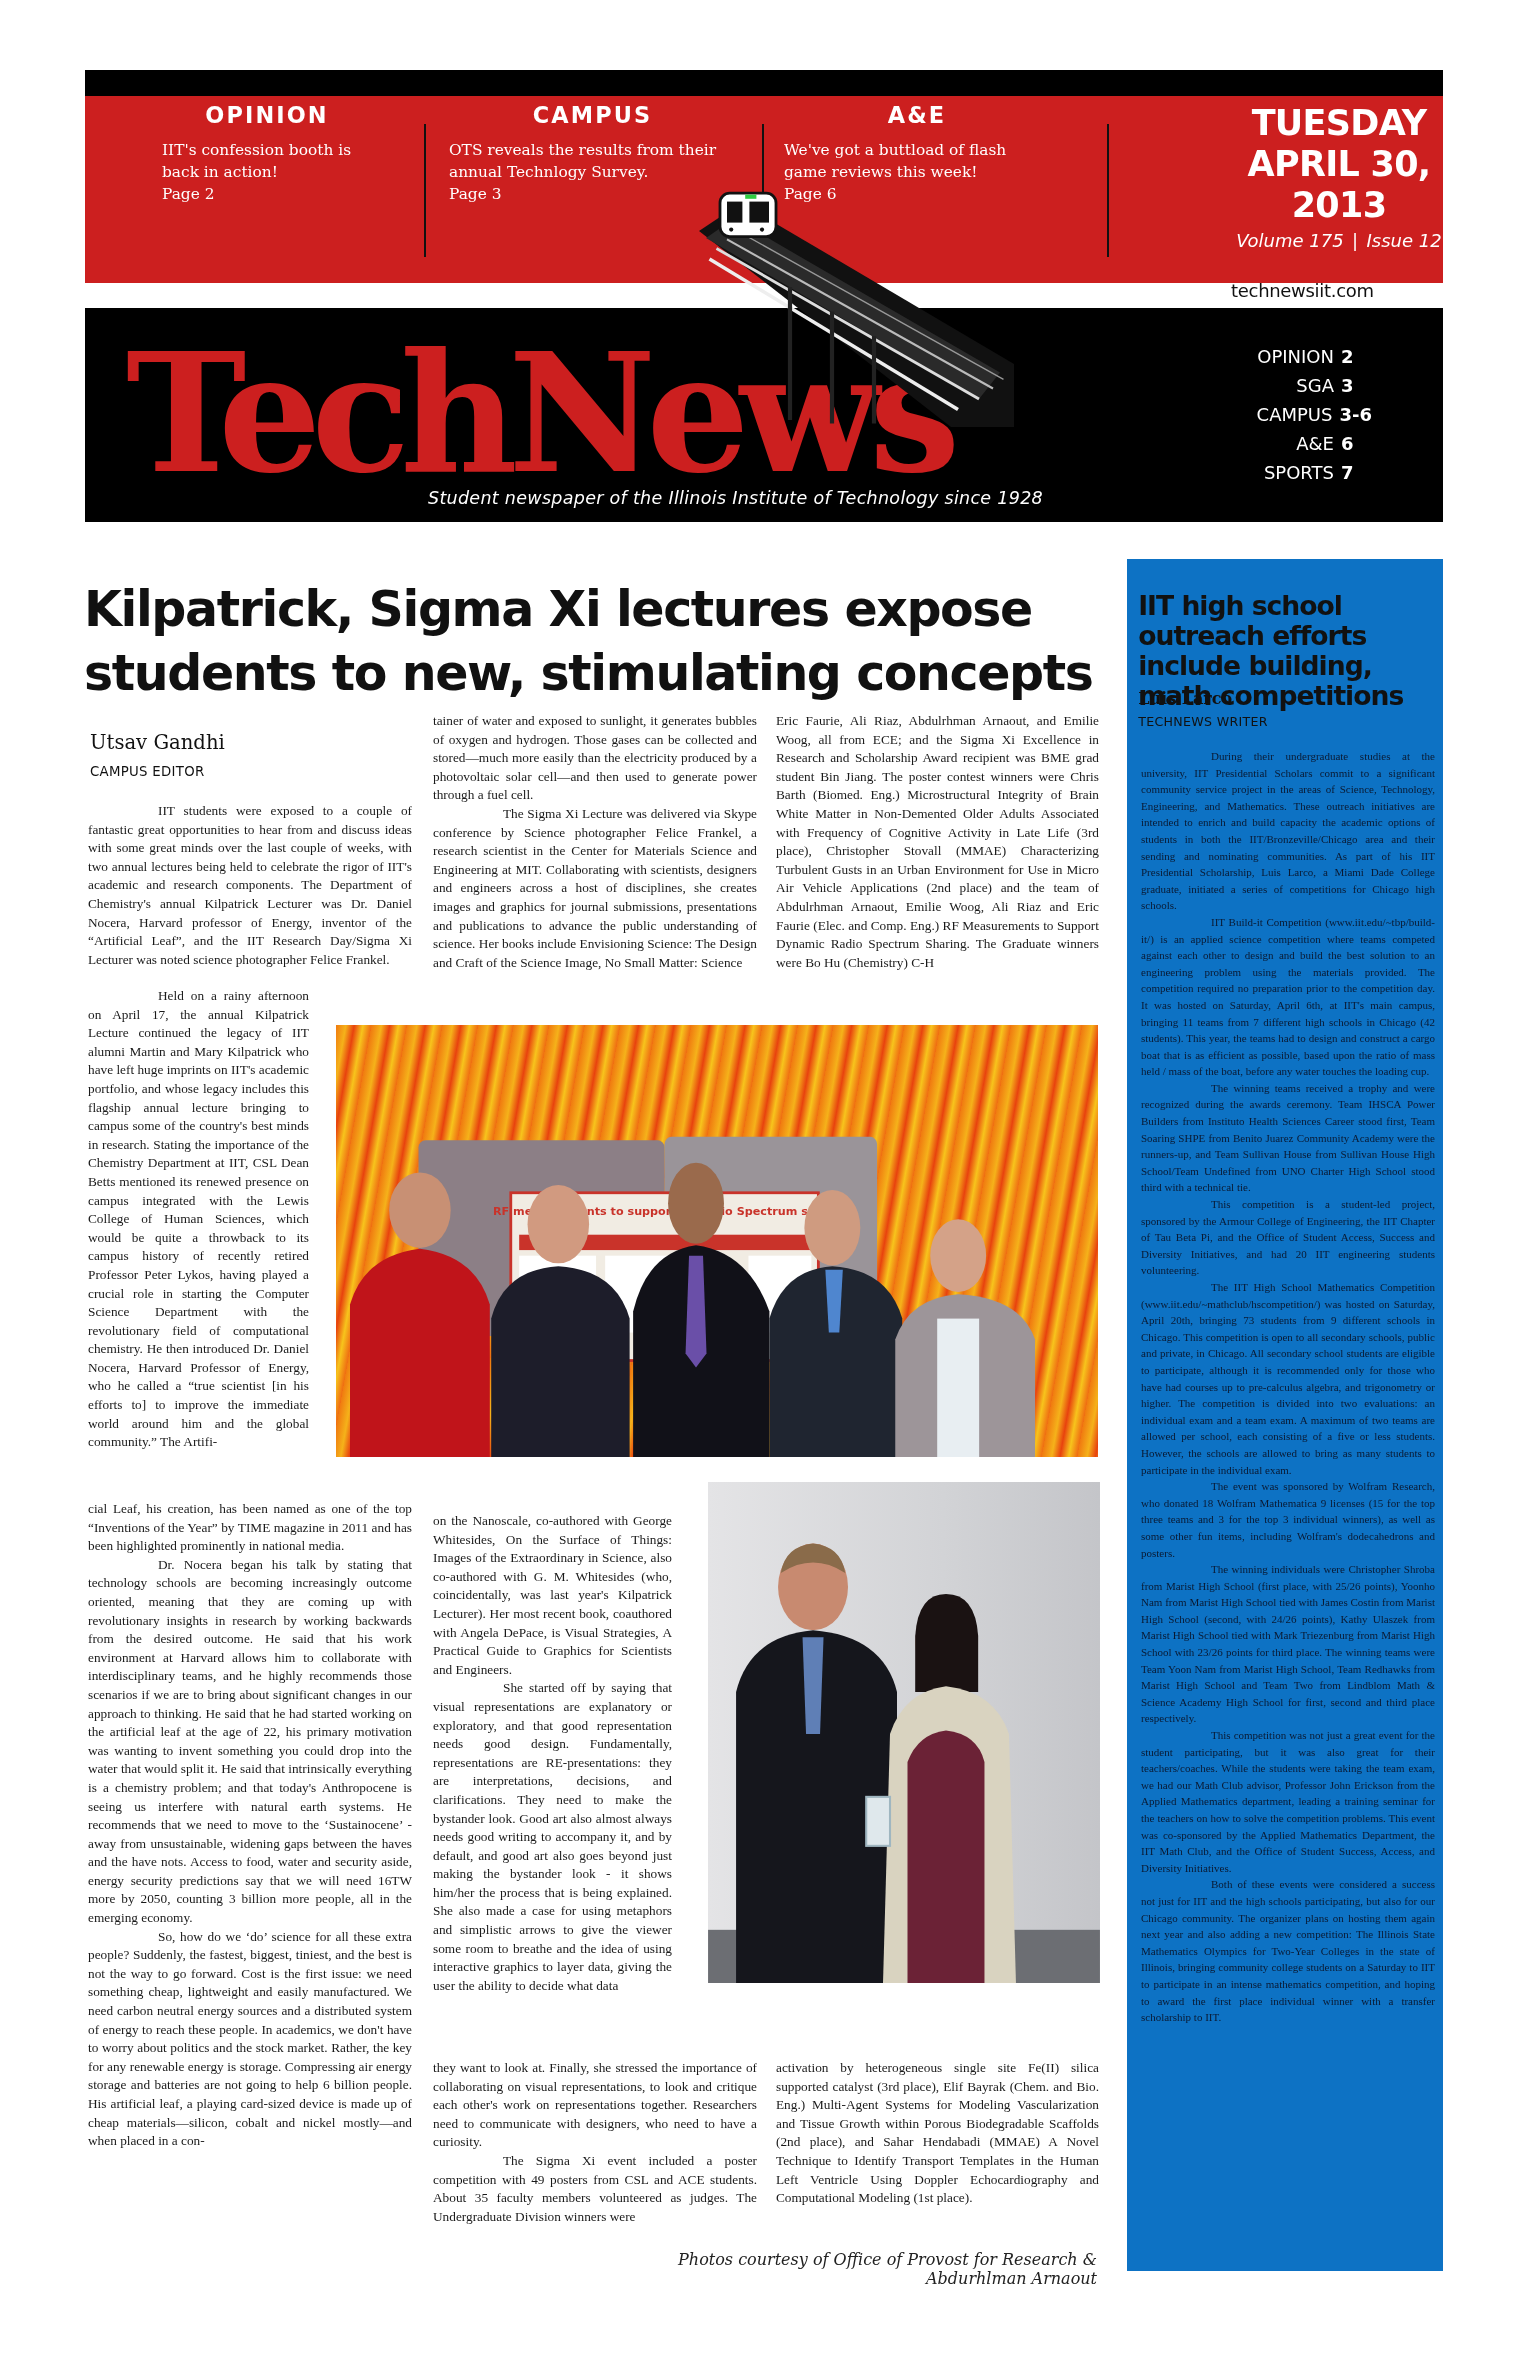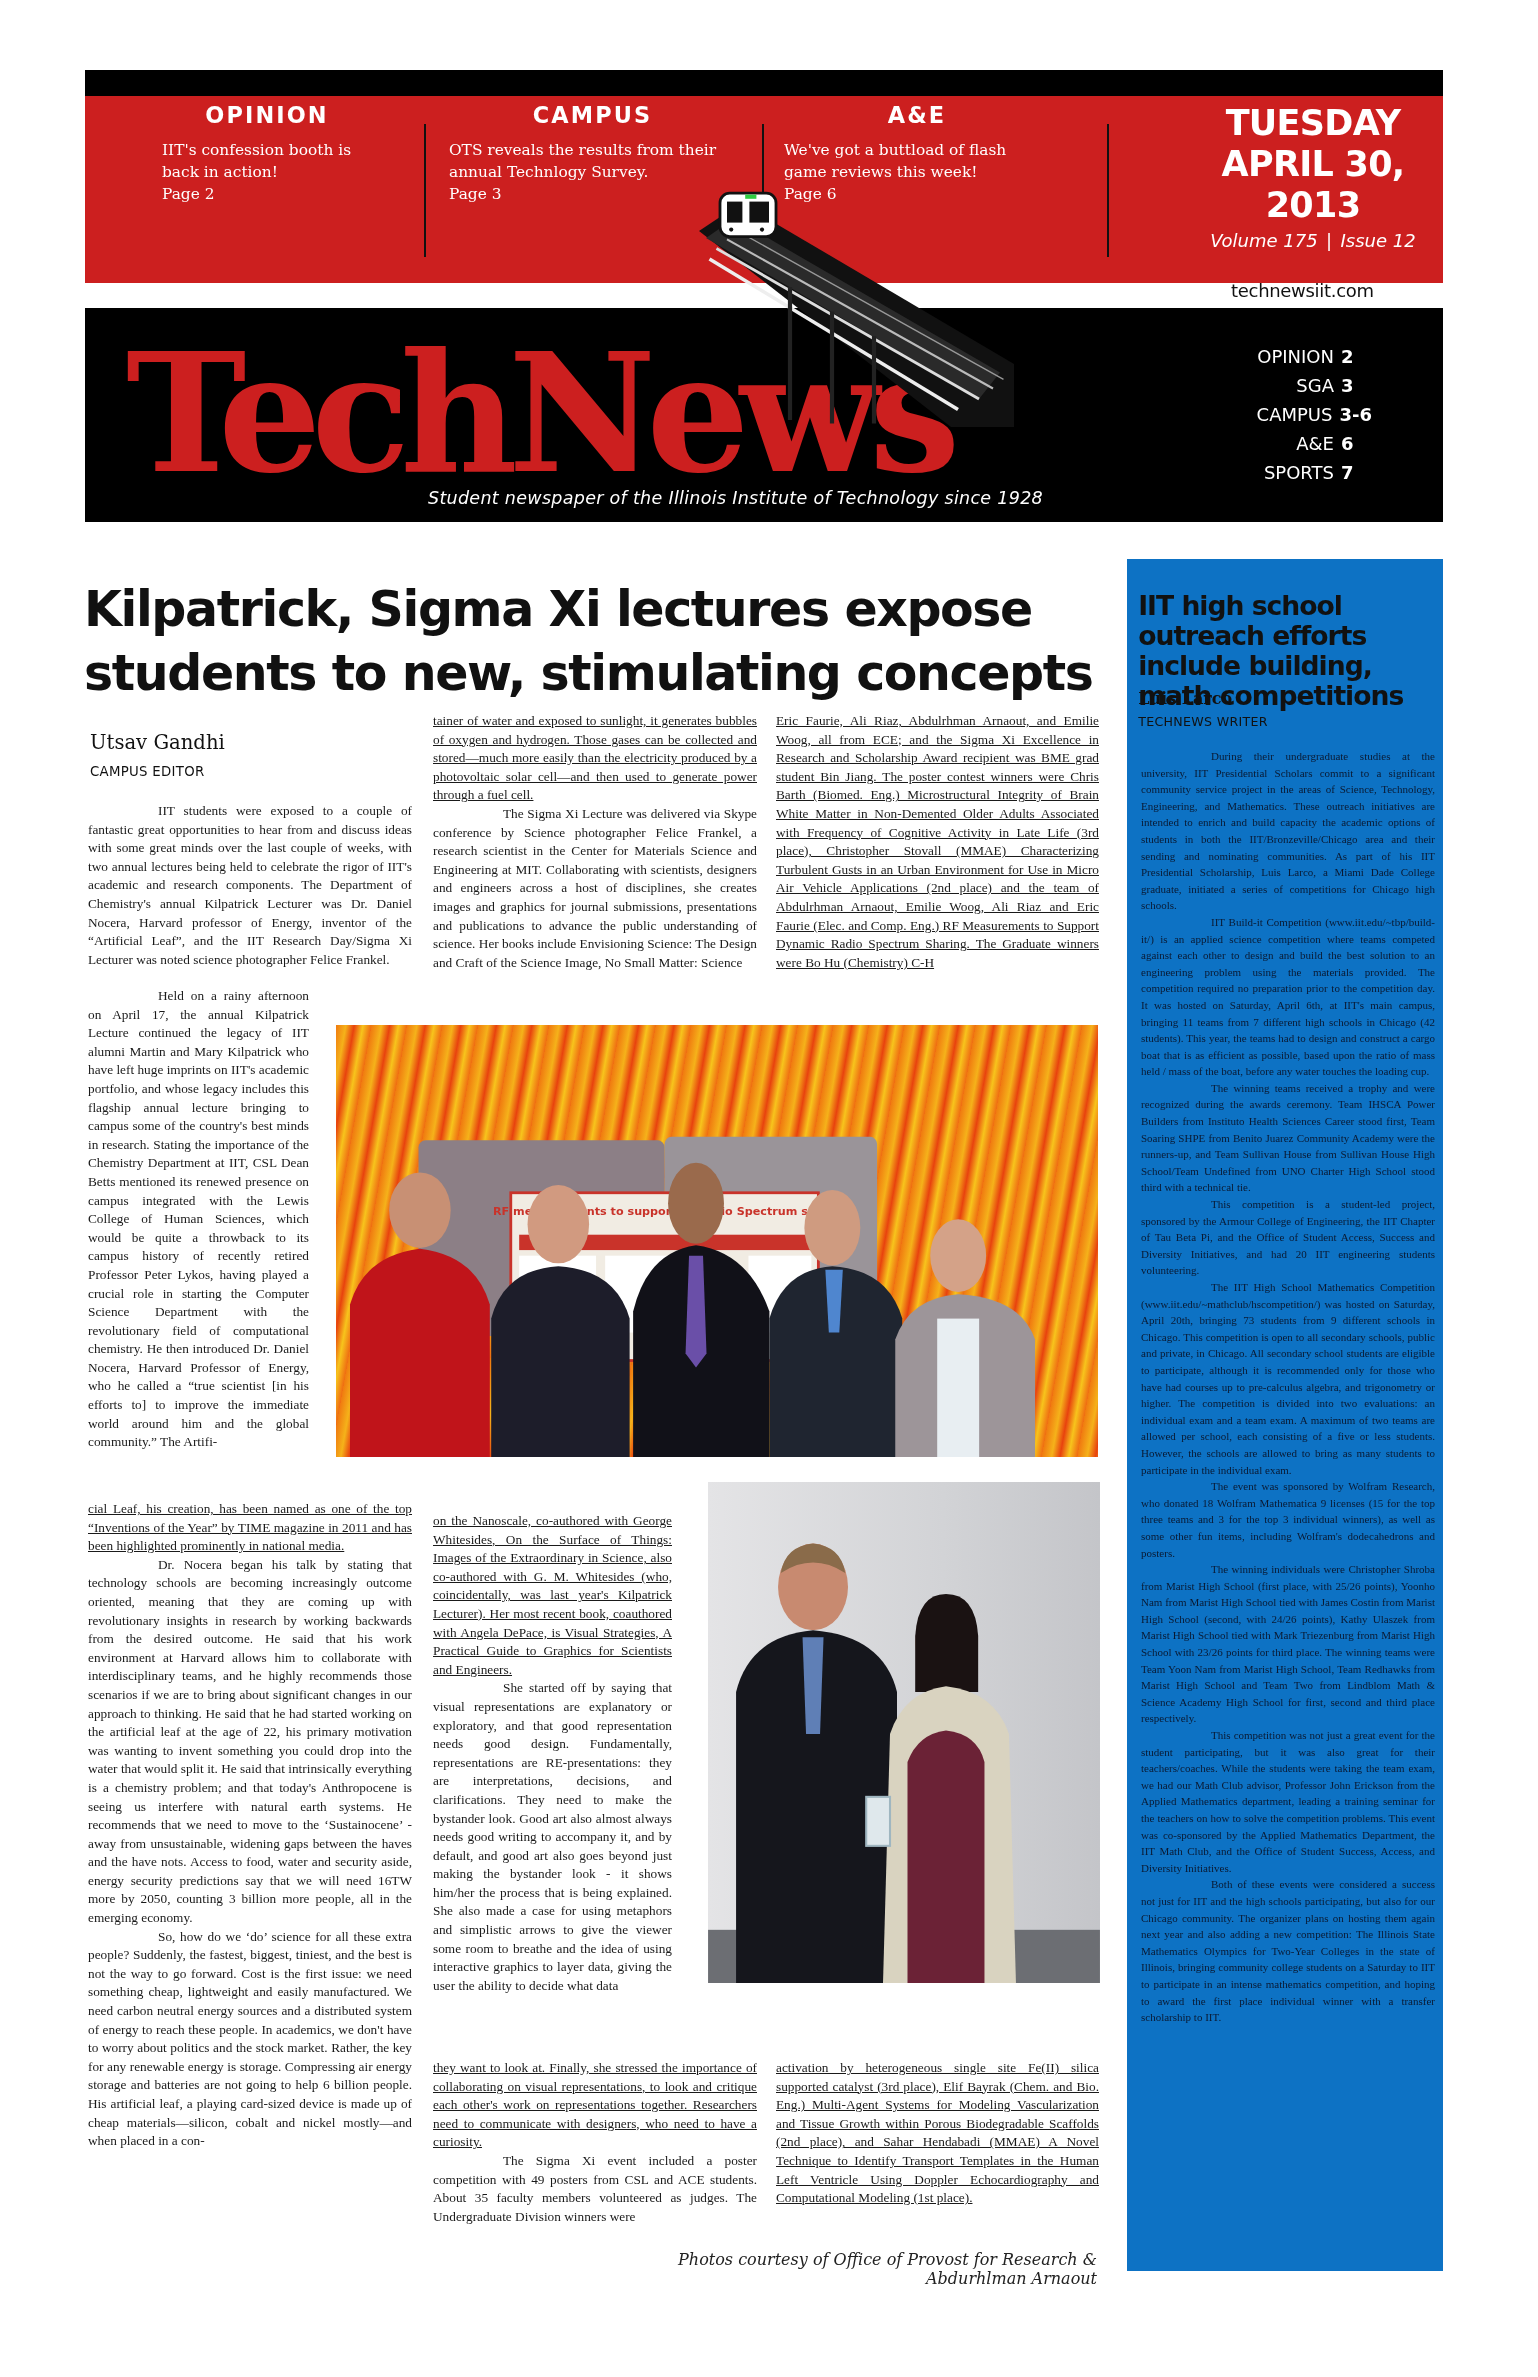--- a/index.html
+++ b/index.html
@@ -8,21 +8,21 @@
   
   .top-black-bar { position: absolute; left: 85px; top: 70px; width: 1358px; height: 26.6px; background: #000; }
   .red-band { position: absolute; left: 85px; top: 96px; width: 1358px; height: 187px; background: #cc1f1f; }
   .teaser { position: absolute; top: 0; color: #fff; }
   .teaser .t-head { font-family: "DejaVu Sans", sans-serif; font-weight: bold; font-size: 22.4px; letter-spacing: 2.1px; text-align: center; margin-top: 5.6px; }
   .teaser .t-body { font-family: "DejaVu Serif", serif; font-size: 15.4px; line-height: 22px; text-align: left; margin-top: 11.2px; }
   .teaser-opinion { left: 77px; width: 210px; }
   .teaser-campus { left: 364px; width: 287px; }
   .teaser-ae { left: 699px; width: 266px; }
   .teaser-divider { position: absolute; top: 28px; width: 2.1px; height: 133px; background: #111; }
-  .date-box { position: absolute; left: 1095px; top: 7px; width: 266px; color: #fff; text-align: center; }
+  .date-box { position: absolute; left: 1121px; top: 7px; width: 266px; color: #fff; text-align: center; }
   .date-box .d-line { font-family: "DejaVu Sans", sans-serif; font-weight: bold; font-size: 35px; line-height: 41px; letter-spacing: -0.7px; }
   .date-box .vol { font-family: "DejaVu Sans", sans-serif; font-style: italic; font-size: 18px; margin-top: 4.2px; }
   .date-box .vol .sep { margin: 0 8.4px; font-style: normal; }
 
   .site-url { position: absolute; left: 1231px; top: 280px; width: 210px; font-family: "DejaVu Sans", sans-serif; font-size: 18px; color: #111; letter-spacing: -0.3px; }
 
   .logo-band { position: absolute; left: 85px; top: 308px; width: 1358px; height: 214px; background: #000; }
   .logo-word { position: absolute; left: 41px; top: 14px; font-family: "DejaVu Serif", serif; font-weight: bold; font-size: 165px; line-height: 182px; color: #cc1f1f; letter-spacing: -9.8px; transform: scaleX(0.98); transform-origin: left; }
   .tagline { position: absolute; left: 343px; top: 180px; font-family: "DejaVu Sans", sans-serif; font-style: italic; font-size: 17.5px; color: #fff; letter-spacing: 0.3px; }
   .index-list { position: absolute; left: 1133px; top: 34px; width: 154px; color: #fff; font-family: "DejaVu Sans", sans-serif; font-size: 18px; line-height: 29px; text-align: right; }
@@ -33,21 +33,21 @@
   .train-graphic { position: absolute; left: 650px; top: 189px; width: 364px; height: 238px; }
 
   
   .headline { position: absolute; left: 84px; top: 545px; width: 1049px; font-family: "DejaVu Sans", sans-serif; font-weight: bold; font-size: 49px; line-height: 64px; letter-spacing: -1.4px; color: #111; }
   .byline { position: absolute; left: 90px; top: 731px; }
   .byline .name { font-family: "DejaVu Serif", serif; font-weight: normal; font-size: 19.6px; }
   .byline .role { font-family: "DejaVu Sans", sans-serif; font-size: 13.3px; margin-top: 9.8px; letter-spacing: 0.3px; }
 
   .body-text { font-family: "Liberation Serif", serif; font-size: 13.3px; line-height: 18.6px; text-align: justify; hyphens: auto; color: #1a1a1a; }
   .body-text p { margin: 0; text-indent: 70px; }
-  .body-text p.noindent { text-indent: 0; text-decoration: underline; }
+  .body-text p.noindent { text-indent: 0; }
 
   .col1-top { position: absolute; left: 88px; top: 802px; width: 324px; }
   .col1-narrow { position: absolute; left: 88px; top: 987px; width: 221px; }
   .col1-bottom { position: absolute; left: 88px; top: 1500px; width: 324px; }
   .col2-top { position: absolute; left: 433px; top: 712px; width: 324px; }
   .col2-narrow { position: absolute; left: 433px; top: 1512px; width: 239px; }
   .col2-bottom { position: absolute; left: 433px; top: 2059px; width: 324px; }
   .col3-top { position: absolute; left: 776px; top: 712px; width: 323px; }
   .col3-bottom { position: absolute; left: 776px; top: 2059px; width: 323px; }
 

